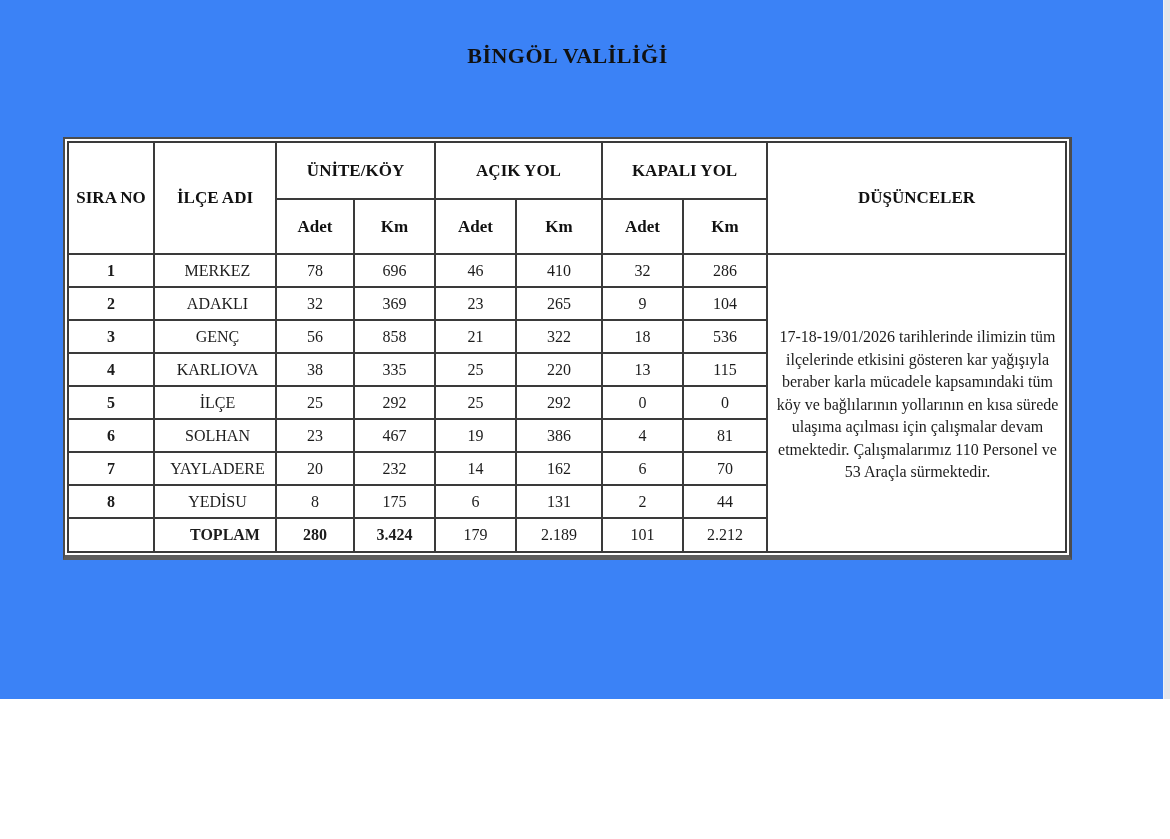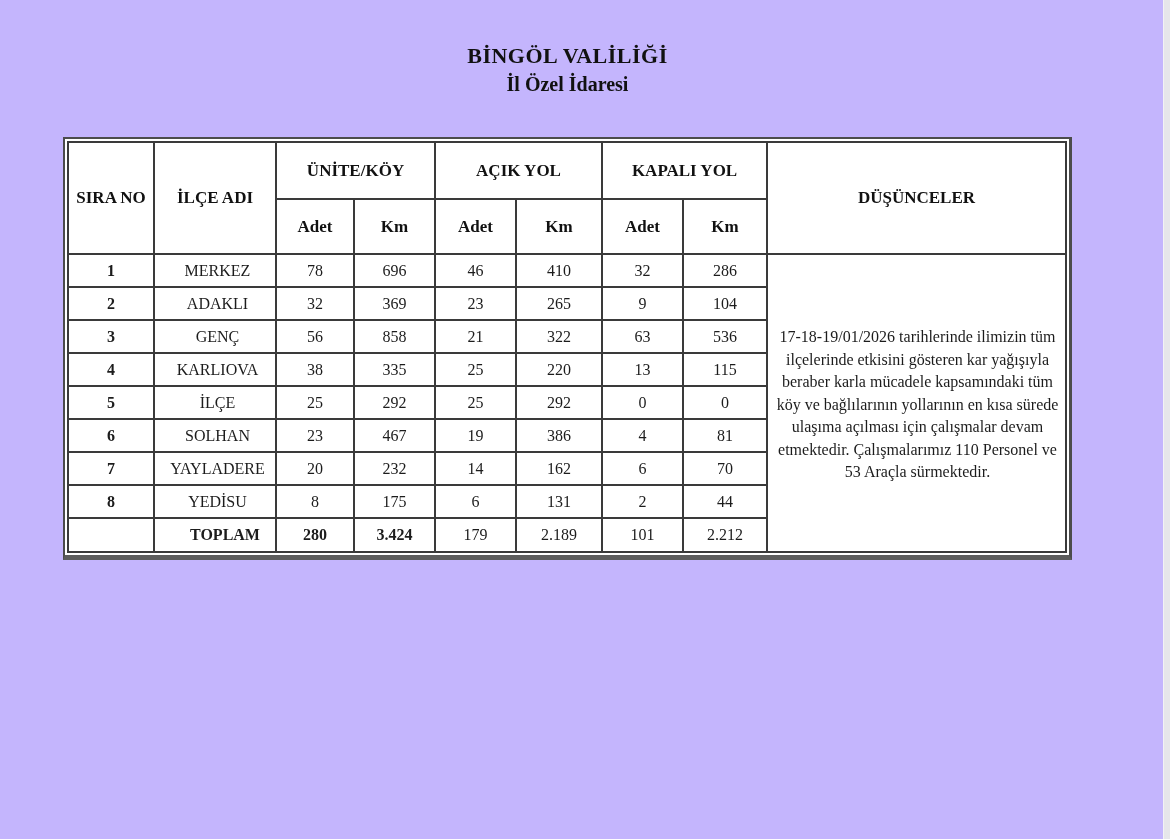--- a/index.html
+++ b/index.html
@@ -3,22 +3,22 @@
 <meta charset="utf-8">
 <title>Köy Yolları Ulaşım Durumu</title>
 <style>
   * { margin: 0; padding: 0; box-sizing: border-box; }
   html, body { background: #ffffff; }
   body { font-family: "Liberation Serif", "DejaVu Serif", serif; color: #1b1b1b; }
 
   .page {
     position: relative;
     width: 1170px;
-    height: 839px;
-    background: #c4b5fd;
+    height: 699px;
+    background: #3b82f6;
     overflow: hidden;
   }
 
   
   .right-strip {
     position: absolute;
     top: 0; right: 0;
     width: 7px; height: 839px;
     background: #e6e6ea;
     border-left: 1px solid #f2f2f4;
@@ -88,21 +88,20 @@
   td.total-label { font-weight: bold; text-align: left; padding-left: 20px; }
   td.bold { font-weight: bold; }
 </style>
 </head>
 <body>
 
 <div class="page">
 
   <div class="titles">
     <div class="title-line1">BİNGÖL VALİLİĞİ</div>
-    <div class="title-line2">İl Özel İdaresi</div>
   </div>
 
   <div class="table-wrap">
     <table class="roads">
       <colgroup>
         <col style="width:86px">
           <col style="width:122px">
         <col style="width:78px">
           <col style="width:81px">
         <col style="width:81px">
@@ -151,21 +150,21 @@
           <td>9</td>
           <td>104</td>
         </tr>
         <tr class="drow">
           <td class="sira">3</td>
           <td class="ilce">GENÇ</td>
           <td>56</td>
           <td>858</td>
           <td>21</td>
           <td>322</td>
-          <td>63</td>
+          <td>18</td>
           <td>536</td>
         </tr>
         <tr class="drow">
           <td class="sira">4</td>
           <td class="ilce">KARLIOVA</td>
           <td>38</td>
           <td>335</td>
           <td>25</td>
           <td>220</td>
           <td>13</td>

